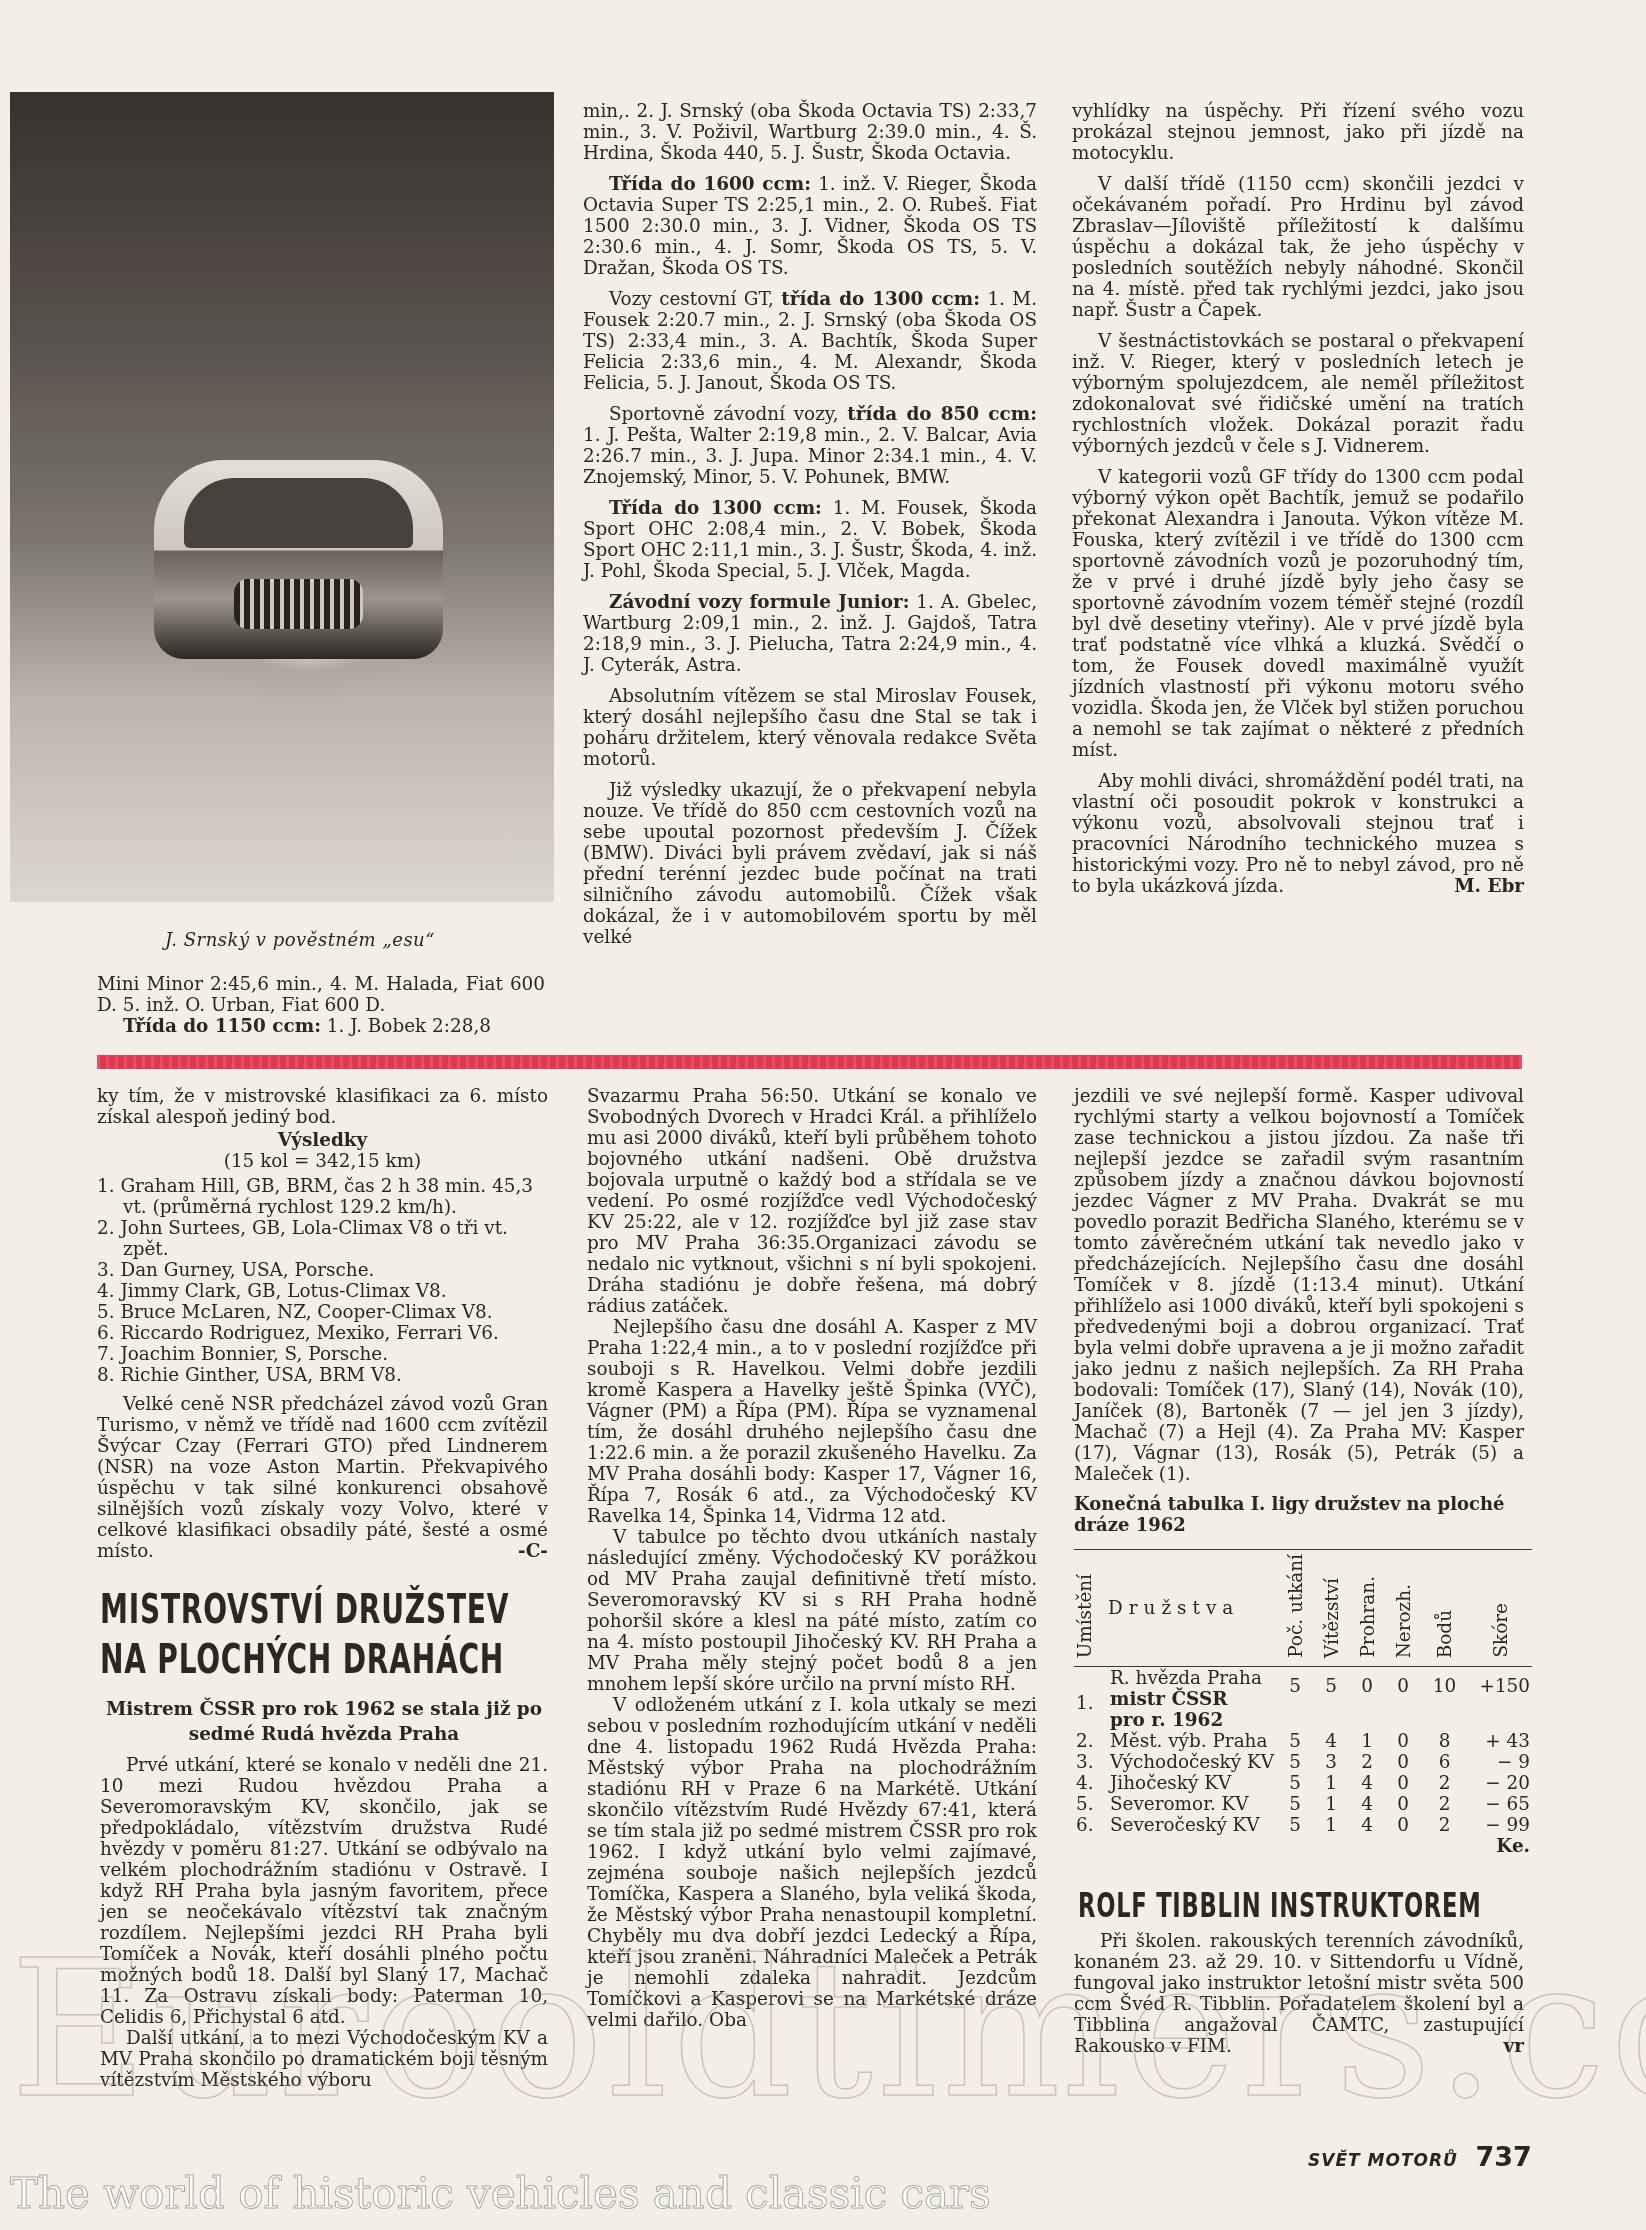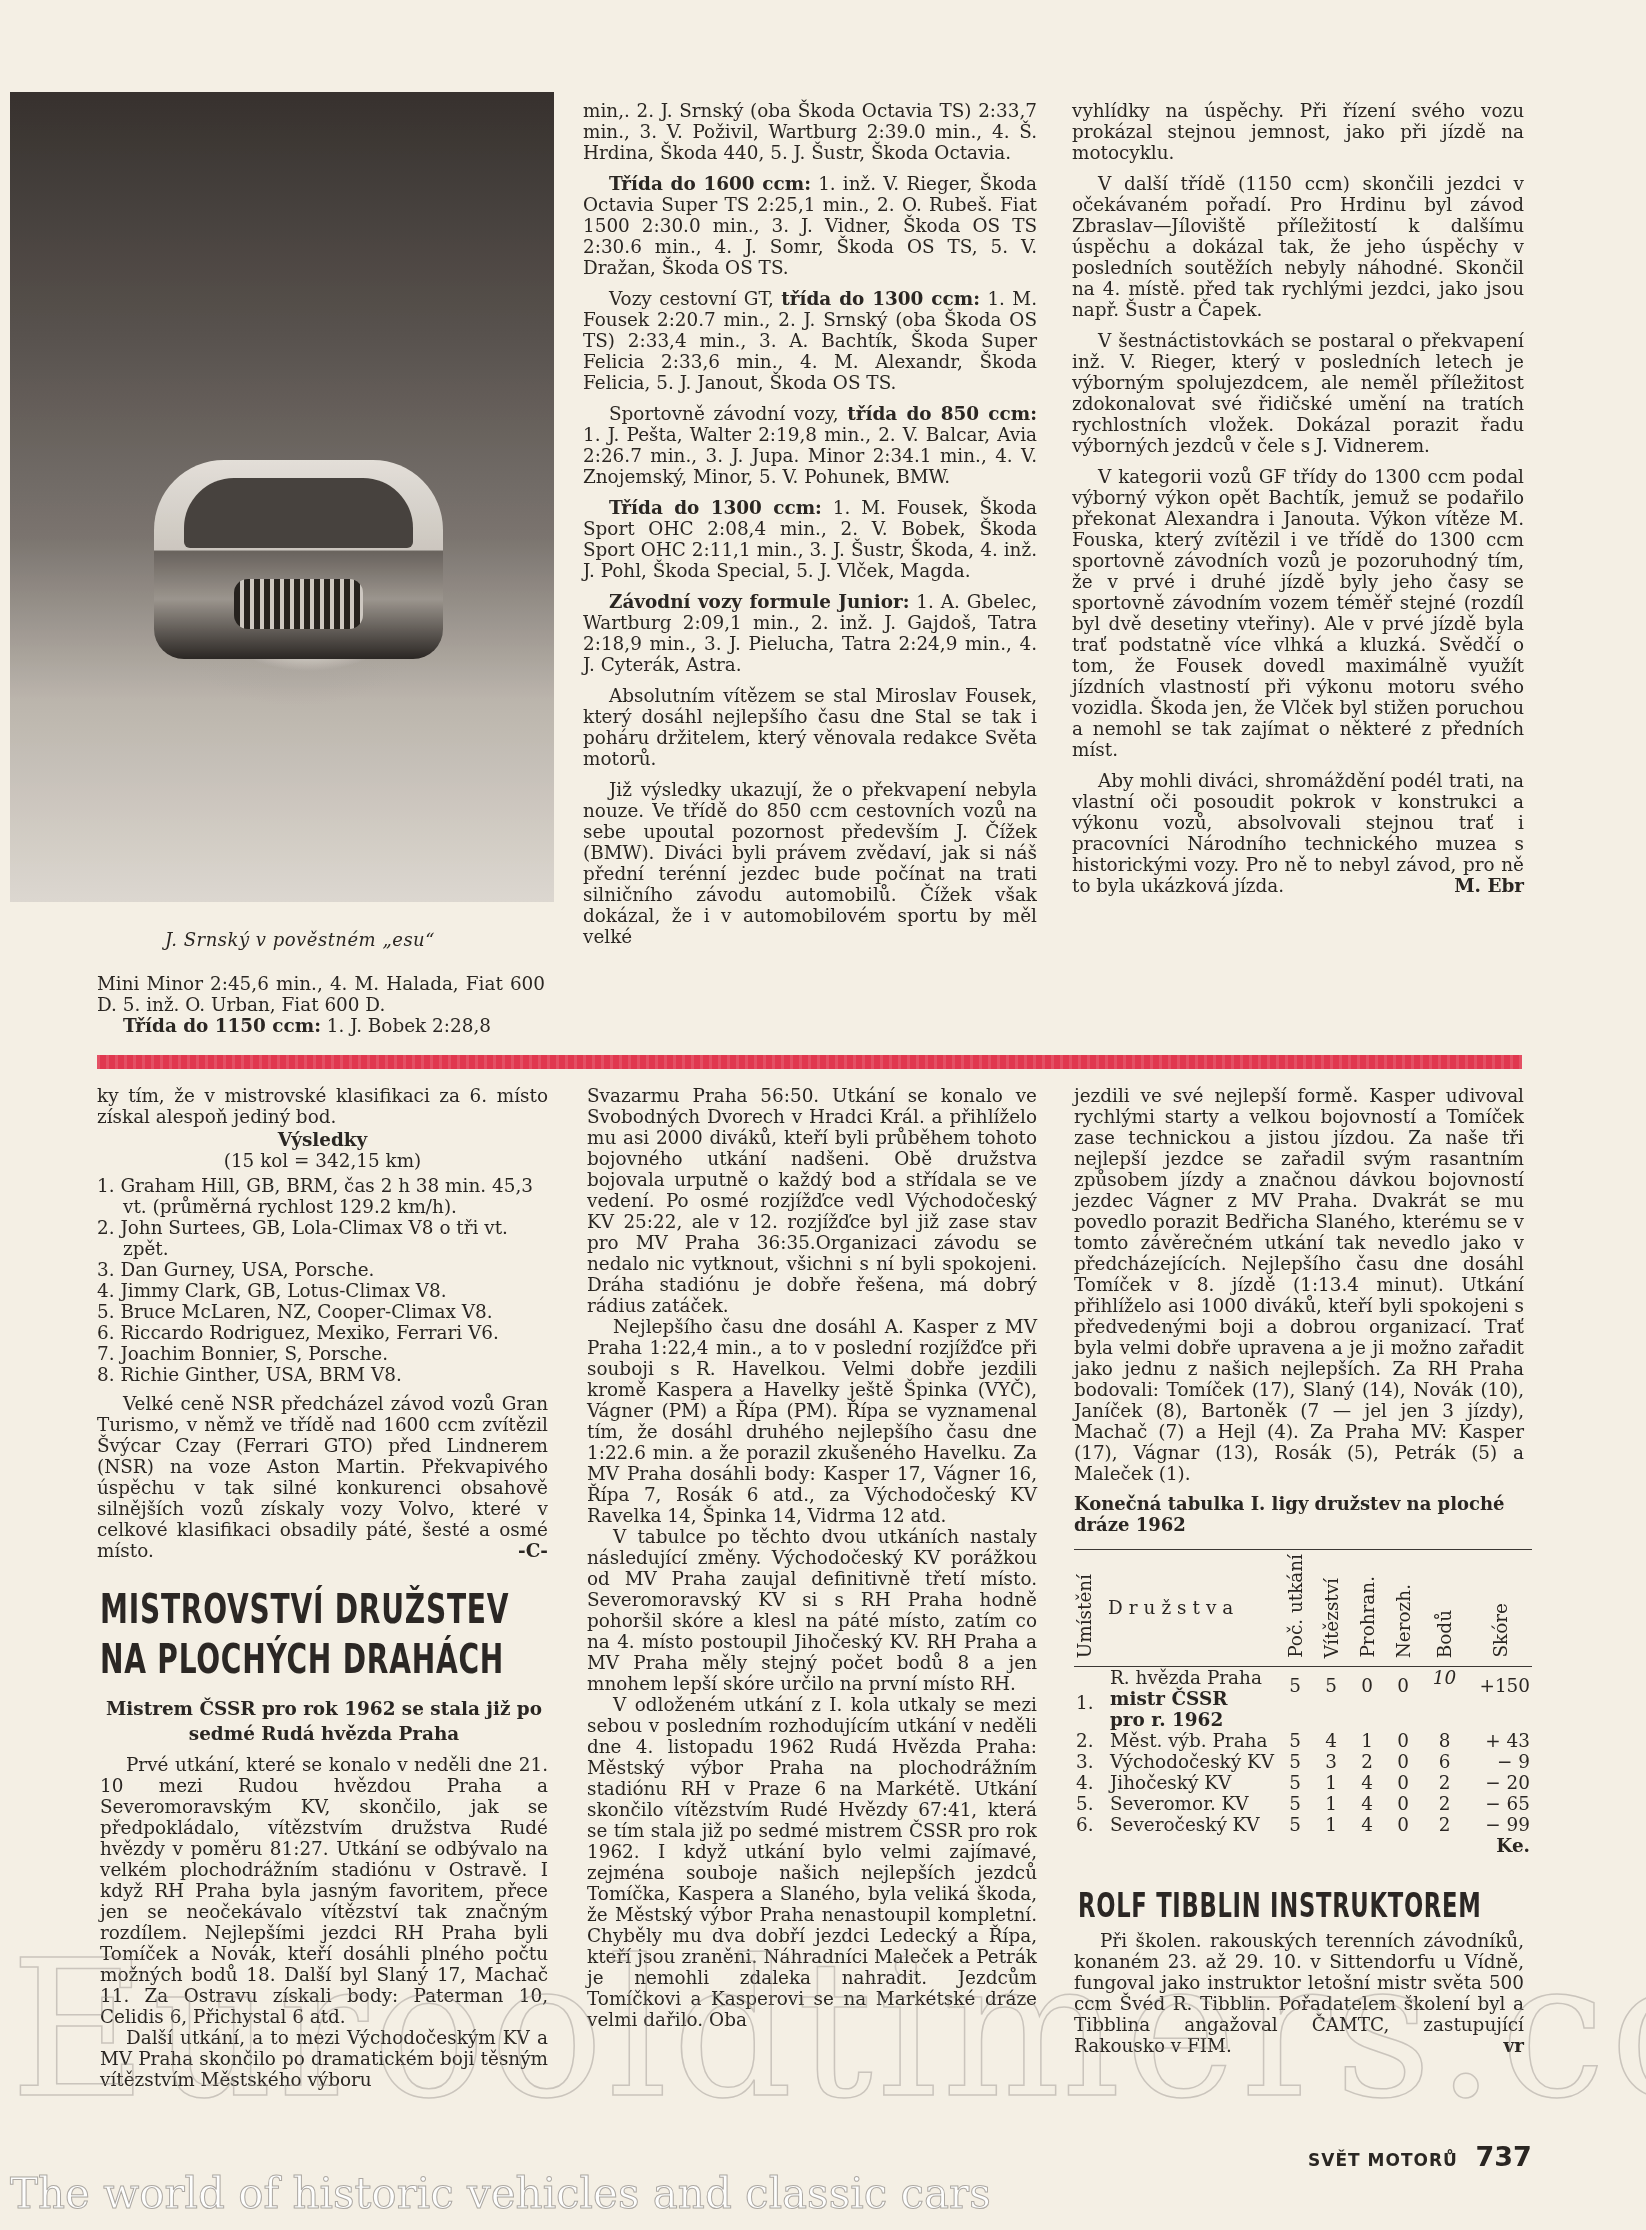--- a/index.html
+++ b/index.html
@@ -26,21 +26,21 @@
   .results-list li{padding-left:26px;text-indent:-26px;text-align:left;}
   .center{text-align:center;}
   table.league{position:absolute;left:1074px;top:1539px;width:458px;border-collapse:collapse;font-size:18.4px;}
   table.league th{font-weight:normal;vertical-align:bottom;padding:4px 0;border-bottom:1.5px solid #3a3633;}
   table.league thead tr:first-child th{border-top:1.5px solid #3a3633;}
   .vert{writing-mode:vertical-rl;transform:rotate(180deg);white-space:nowrap;display:inline-block;}
   table.league td{padding:0 2px;line-height:21px;text-align:center;}
   table.league td.team{text-align:left;}
   .tabtitle{position:absolute;left:1074px;top:1493px;width:458px;font-weight:bold;font-size:18px;line-height:21px;}
   .footer{position:absolute;left:1308px;top:2141px;font-family:"DejaVu Sans","Liberation Sans",sans-serif;font-weight:bold;}
-  .footer .mag{font-size:17px;letter-spacing:1px;}
+  .footer .mag{font-size:17px;letter-spacing:1px;font-style:italic;}
   .footer .page{font-size:27px;margin-left:12px;}
   .wm{position:absolute;left:10px;top:1920px;font-family:"DejaVu Serif",serif;font-size:189px;color:transparent;-webkit-text-stroke:1.5px rgba(150,145,140,0.45);letter-spacing:4px;white-space:nowrap;}
   .wm2{position:absolute;left:10px;top:2169px;font-family:"DejaVu Serif",serif;font-size:42px;color:rgba(255,255,255,0.9);-webkit-text-stroke:1px rgba(120,115,110,0.6);white-space:nowrap;}
   .ke{text-align:right;font-weight:bold;}
 </style>
 </head>
 <body>
 
 <div class="photo">
   <div class="car"></div>
@@ -125,21 +125,21 @@
     </tr>
   </thead>
   <tbody>
     <tr>
       <td style="text-align:left;padding-top:8px;">1.</td>
       <td class="team" style=""><span>R. hvězda Praha</span><br><b>mistr ČSSR</b><br><b>pro r. 1962</b></td>
       <td style="vertical-align:top;padding-top:8px;">5</td>
       <td style="vertical-align:top;padding-top:8px;">5</td>
       <td style="vertical-align:top;padding-top:8px;">0</td>
       <td style="vertical-align:top;padding-top:8px;">0</td>
-      <td style="vertical-align:top;font-style:italic;">10</td>
+      <td style="vertical-align:top;padding-top:8px;">10</td>
       <td style="vertical-align:top;padding-top:8px;text-align:right;">+150</td>
     </tr>
     <tr>
       <td style="text-align:left;">2.</td>
       <td class="team">Měst. výb. Praha</td>
       <td>5</td>
       <td>4</td>
       <td>1</td>
       <td>0</td>
       <td>8</td>

